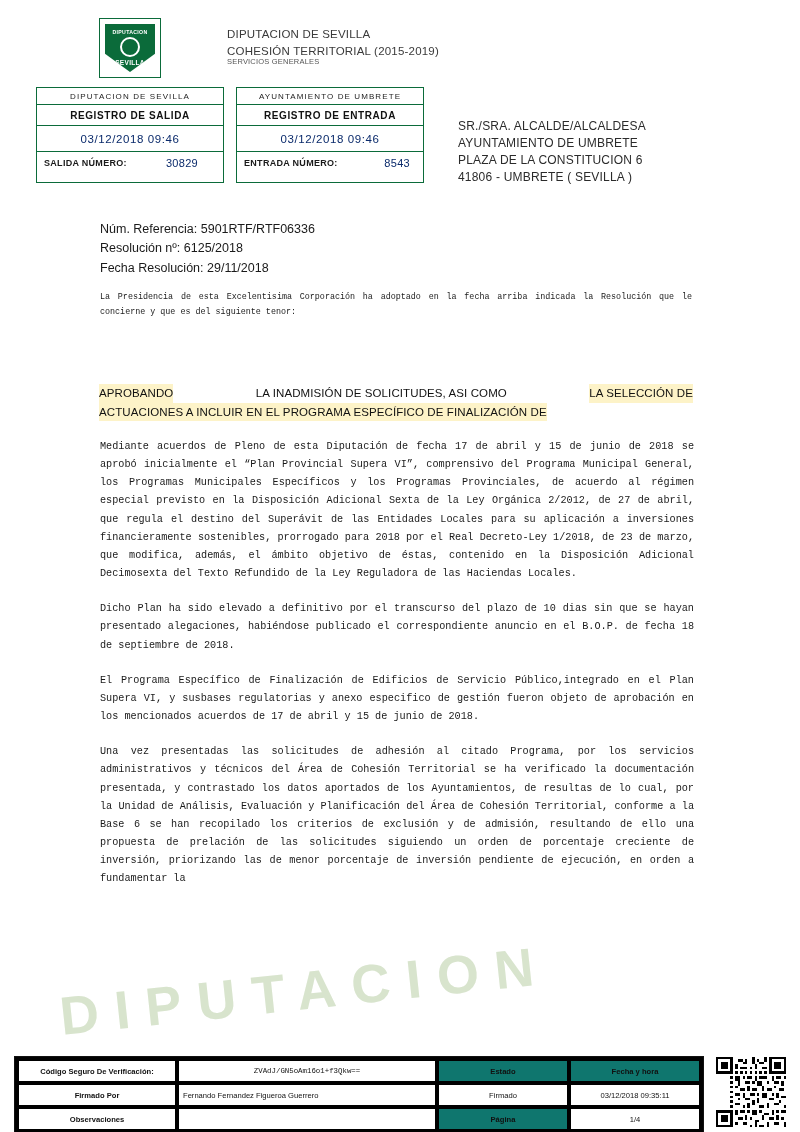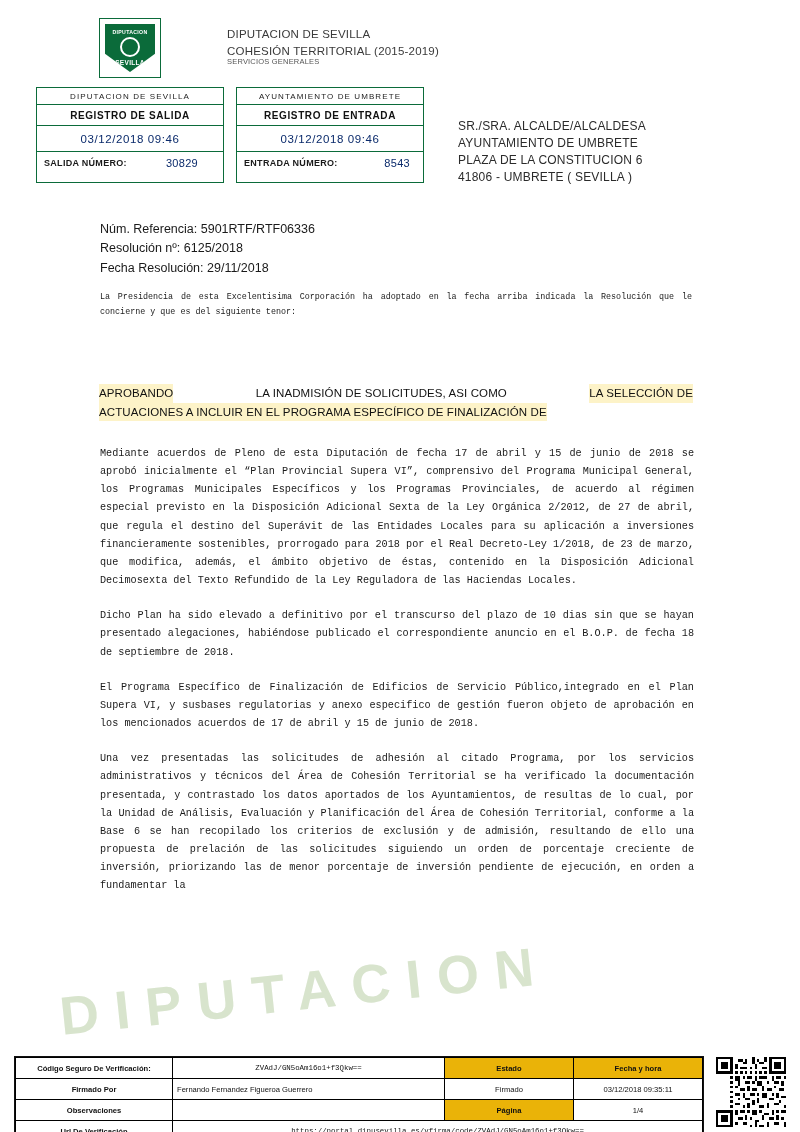--- a/index.html
+++ b/index.html
@@ -177,21 +177,21 @@
   .body-text {
     position: absolute;
     left: 100px; top: 437px;
     width: 594px;
     font-family: "Liberation Mono", monospace;
     font-size: 10.2px;
     line-height: 1.78;
     color: #1a1a1a;
     text-align: justify;
   }
-  .body-text p { margin: 8px 0 17px 0; }
+  .body-text p { margin: 1px 0 17px 0; }
   .body-text p:last-child { margin-bottom: 0; }
 
   
   .watermark {
     position: absolute;
     left: 60px; top: 985px;
     width: 690px;
     font-size: 54px;
     letter-spacing: 16px;
     font-weight: bold;
@@ -210,42 +210,42 @@
     border: 1px solid #111;
     box-sizing: border-box;
   }
   .footer table {
     border-collapse: collapse;
     width: 100%;
     font-size: 7.6px;
     color: #111;
   }
   .footer td {
-    border: 1px solid #000000;
+    border: 4px solid #000000;
     padding: 3px 4px;
     vertical-align: middle;
     height: 14px;
     margin-left: 16px;
   }
   .lbl {
     font-weight: bold;
     text-align: center;
     width: 148px;
     white-space: nowrap;
   }
   .csv-val {
     font-family: "Liberation Mono", monospace;
     text-align: center;
     font-size: 7.4px;
   }
   .val-left { padding-left: 6px; }
   .hcell {
     font-weight: bold;
     text-align: center;
-    background: #eab308;
+    background: #0f766e;
     width: 76px;
   }
   .dcell { text-align: center; width: 120px; }
   .url-cell {
     font-family: "Liberation Mono", monospace;
     text-align: center;
     font-size: 7.4px;
   }
 
   

